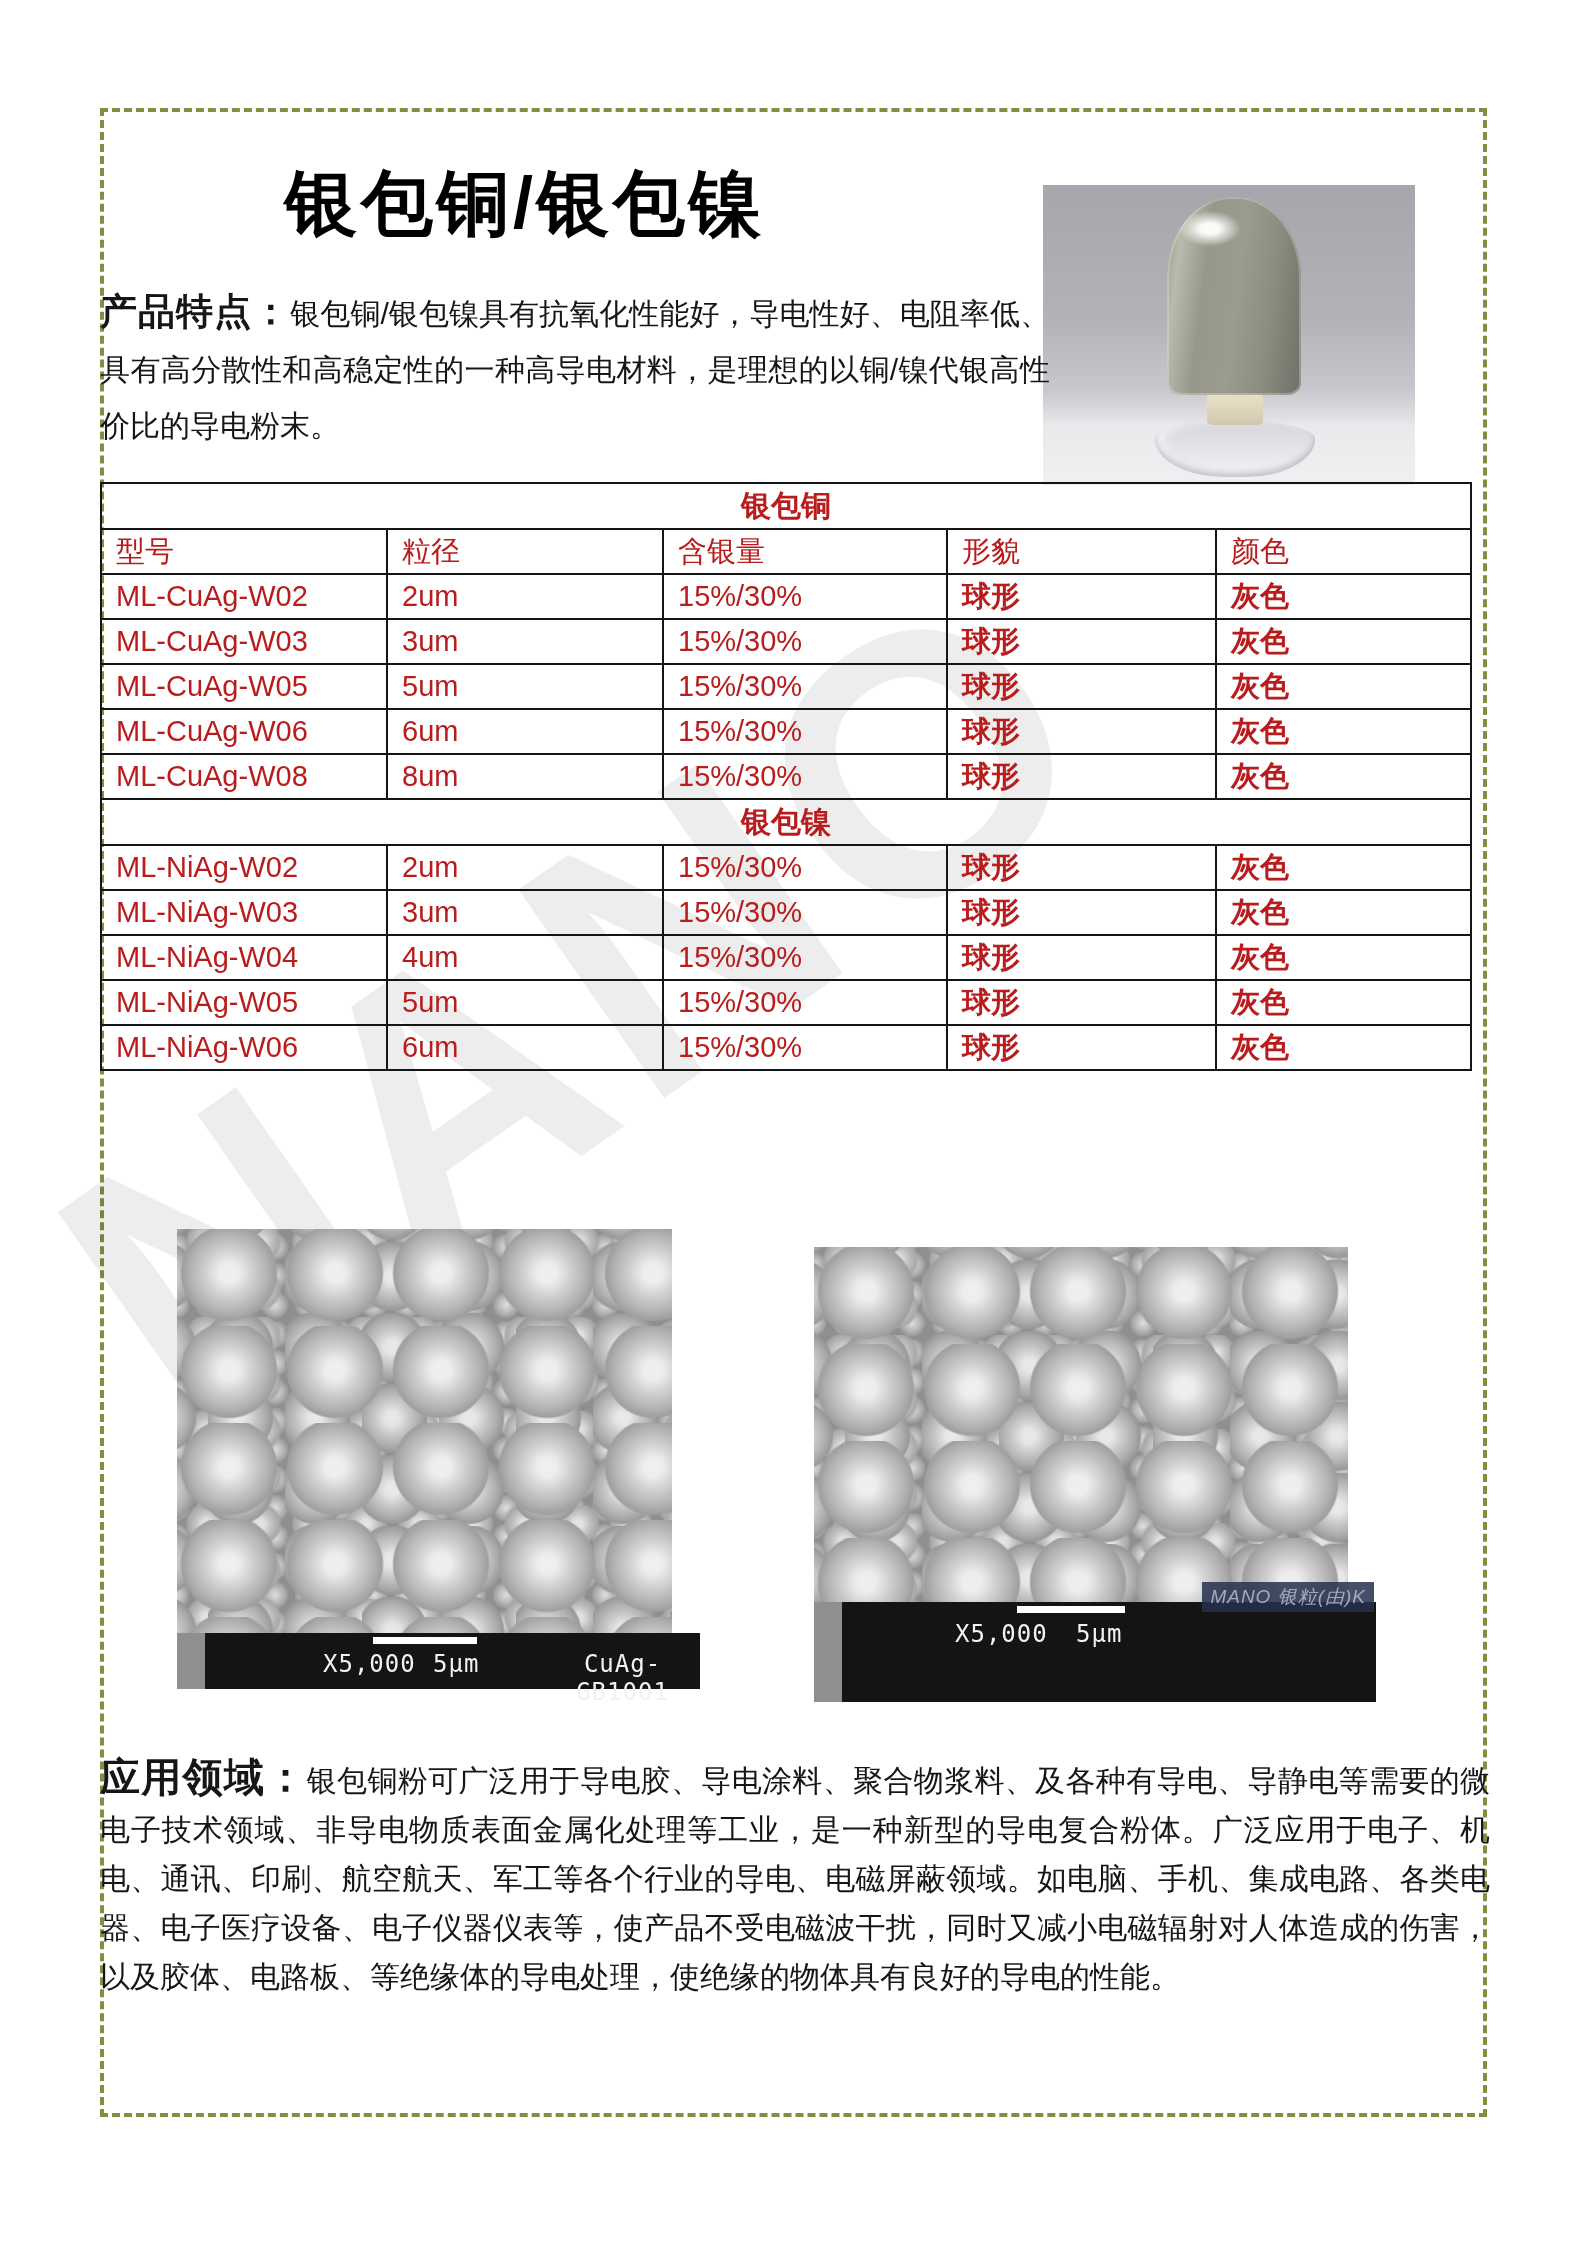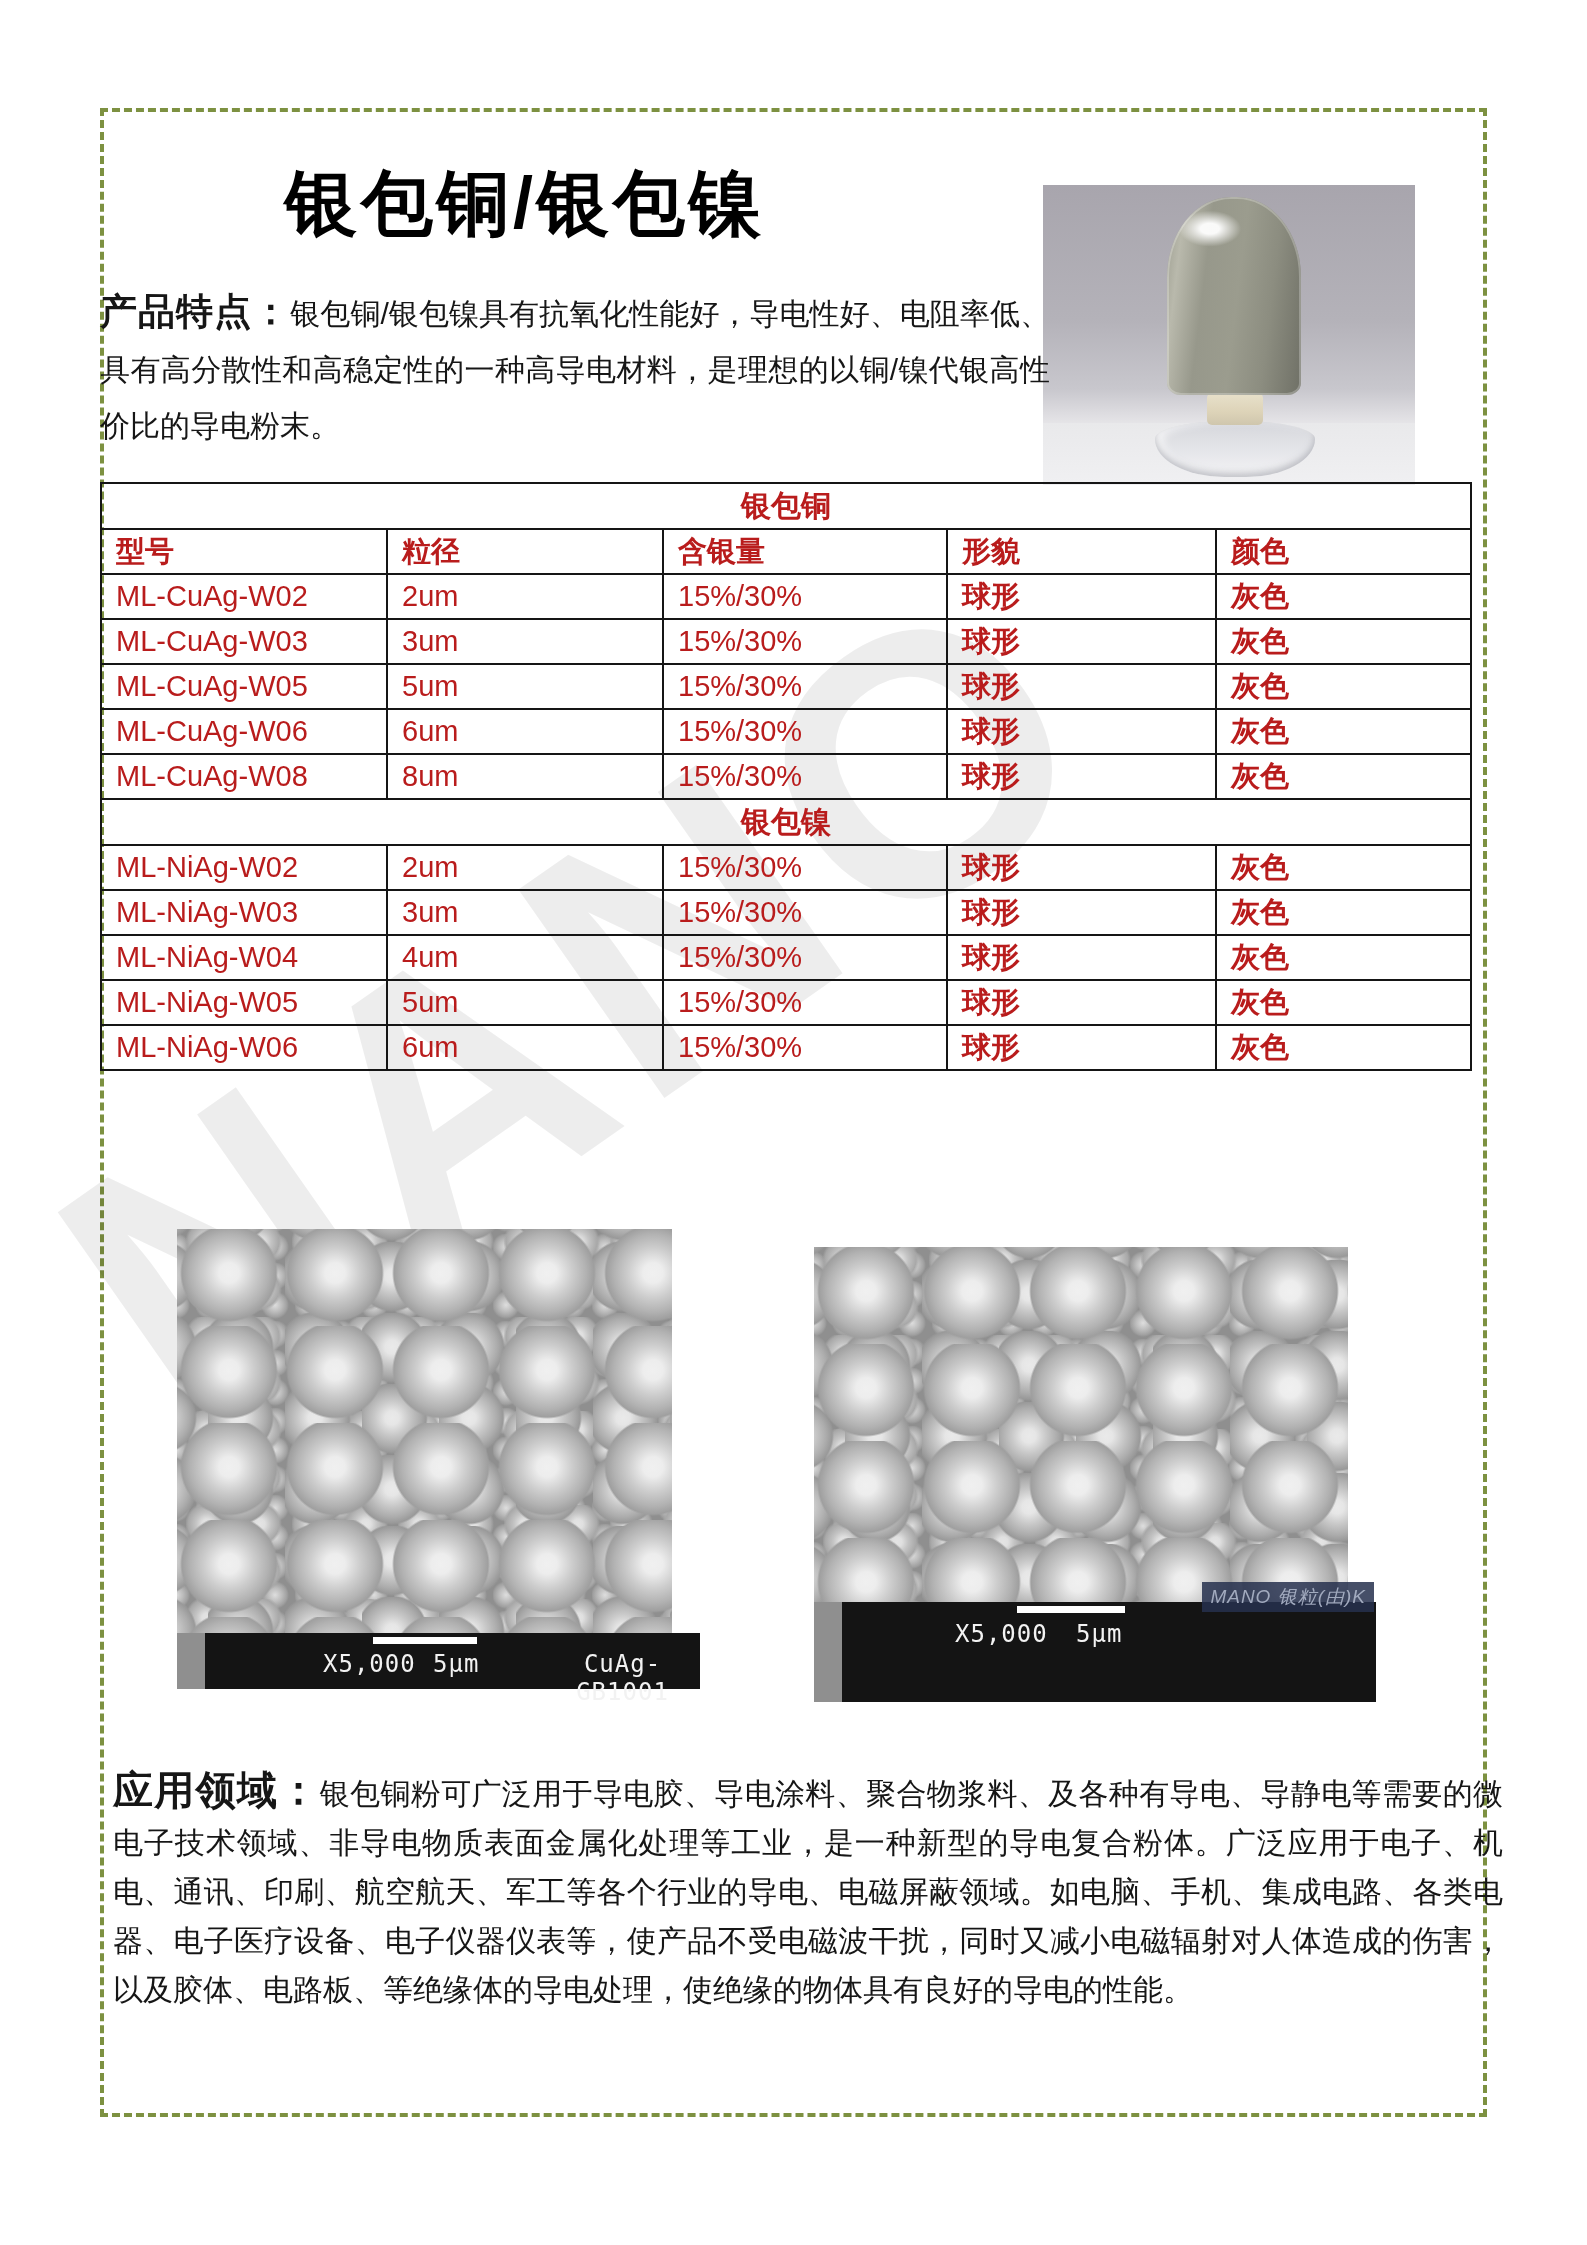--- a/index.html
+++ b/index.html
@@ -23,34 +23,34 @@
   .bottle-neck{position:absolute;left:164px;top:208px;width:56px;height:32px;border-radius:5px;
         background:linear-gradient(180deg,#e8e1cb 0%,#ddd3b8 60%,#cfc6ad 100%);}
   .bottle-foot{position:absolute;left:112px;top:236px;width:160px;height:56px;
         border-radius:50% 50% 46% 46% / 34% 34% 72% 72%;
         background:linear-gradient(180deg,rgba(196,198,206,0.55) 0%,rgba(228,229,233,0.85) 55%,rgba(244,244,246,0.95) 100%);
         box-shadow:inset 0 -4px 6px rgba(150,152,160,0.55), inset 8px 0 8px rgba(255,255,255,0.7);}
   
   .features{position:absolute;left:100px;top:284px;width:950px;margin:0;
         font-size:30px;line-height:56px;text-align:justify;color:#161616;}
   .features .label{font-size:37px;font-weight:bold;letter-spacing:1px;}
-  .apps{position:absolute;left:100px;top:1753px;width:1390px;margin:13px;
+  .apps{position:absolute;left:100px;top:1753px;width:1390px;margin:0;
         font-size:30px;line-height:49px;text-align:justify;color:#161616;}
   .apps .label{font-size:40px;font-weight:bold;letter-spacing:1px;}
   
   .watermark{position:absolute;left:110px;top:1145px;font-size:370px;line-height:370px;
         font-weight:bold;letter-spacing:14px;color:#000;opacity:0.065;white-space:nowrap;
         transform:rotate(-35deg);transform-origin:0 50%;pointer-events:none;z-index:0;}
   
   .ptable{position:absolute;left:100px;top:482px;width:1370px;z-index:1;
         border-collapse:collapse;table-layout:fixed;font-size:29px;color:#b91c1c;padding-left:28px;}
   .ptable td{border:2px solid #151515;height:43px;padding:0 0 0 14px;
         vertical-align:middle;background:transparent;overflow:hidden;white-space:nowrap;}
   .ptable td.group{font-weight:bold;text-align:center;font-size:30px;height:44px;padding:0;}
-  .ptable td.h{font-weight:bold;}
+  .ptable td.h{font-weight:normal;}
   .ptable td.cjkb{font-weight:bold;}
   
   .sem{position:absolute;z-index:2;background:#8f8f8f;}
   .sem1{left:177px;top:1229px;width:495px;height:460px;}
   .sem2{left:814px;top:1247px;width:534px;height:455px;}
   .sem-view{position:absolute;left:0;top:0;width:100%;
         background-color:#8f8f8f;
         background-image:
           radial-gradient(circle at 52px 44px, #f0f0f0 0px, #ededed 10px, #cdcdcd 25px, #b2b2b2 39px, #9f9f9f 47px, rgba(143,143,143,0) 49px),
           radial-gradient(circle at 30px 34px, #eaeaea 0px, #e6e6e6 7px, #c9c9c9 17px, #acacac 28px, #999999 34px, rgba(143,143,143,0) 36px),

